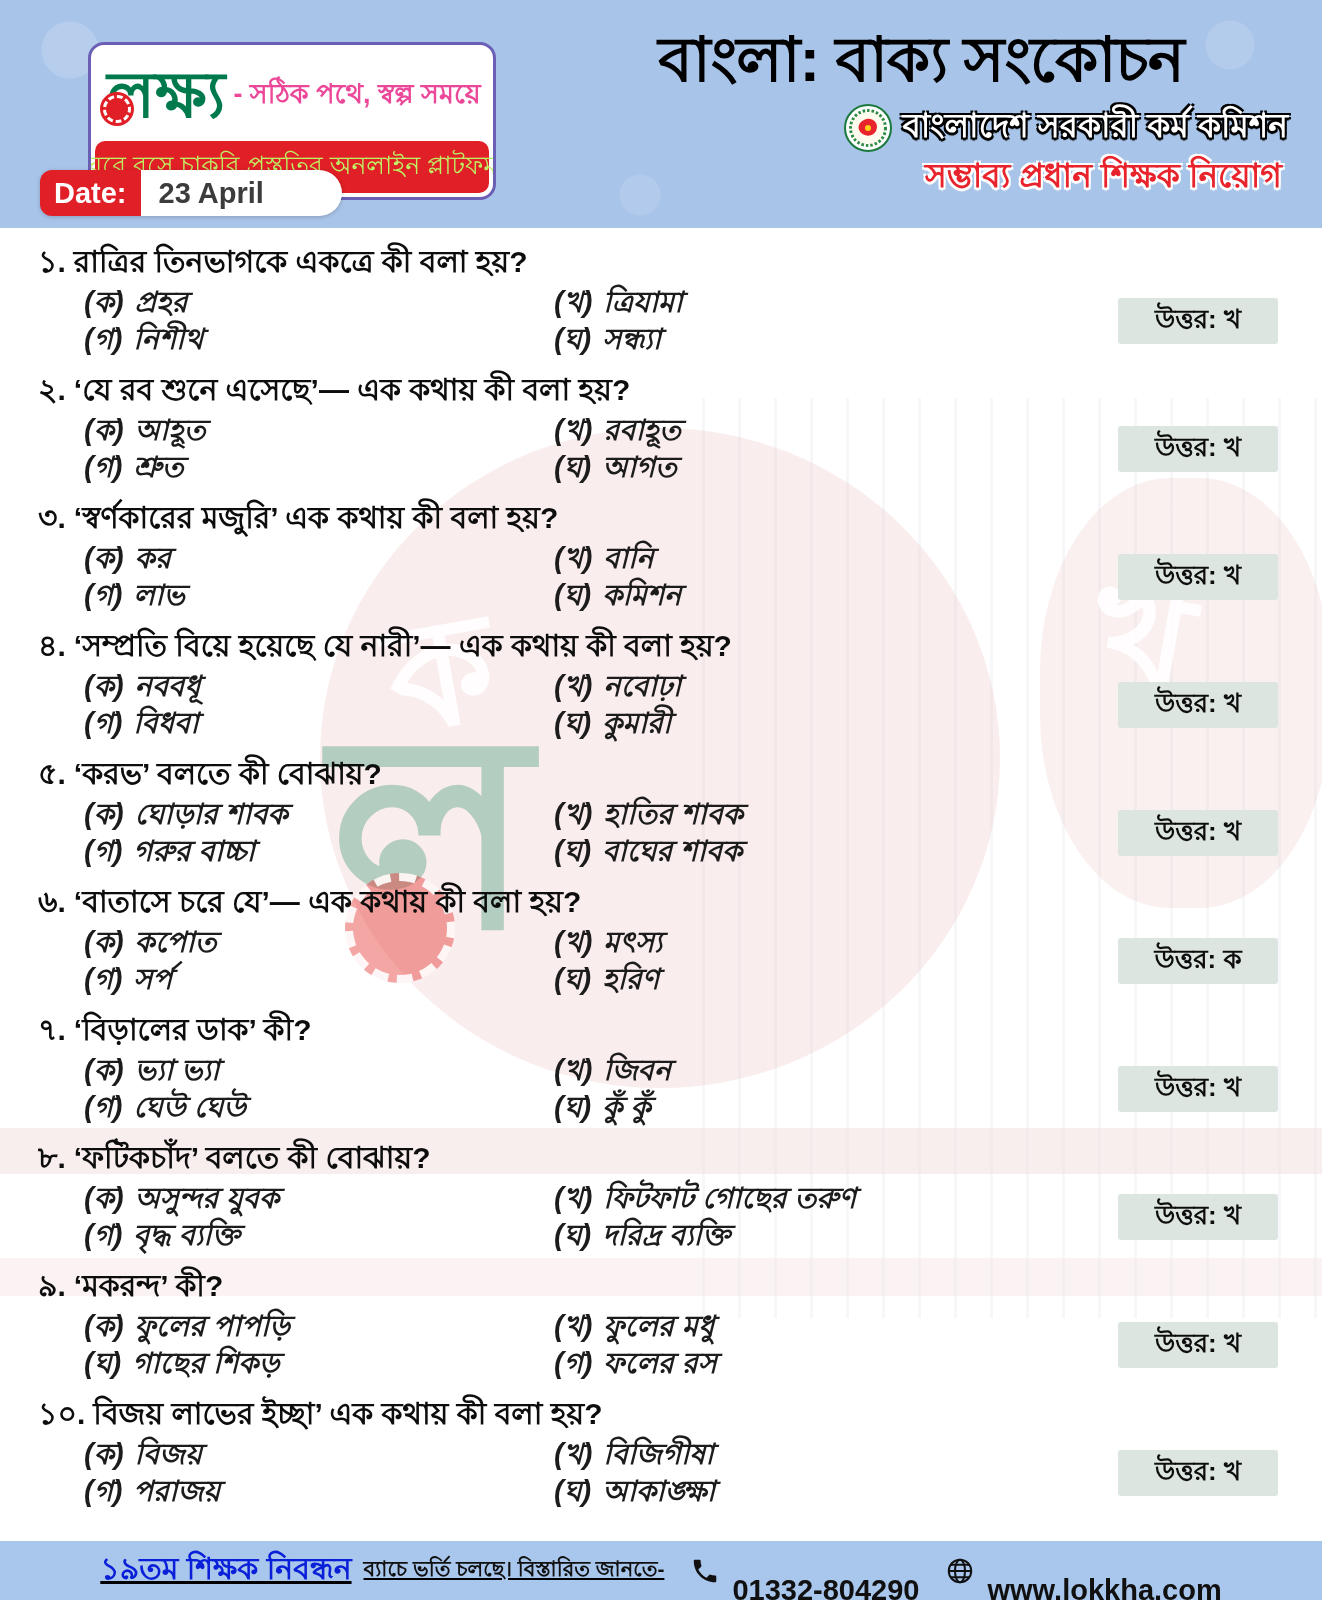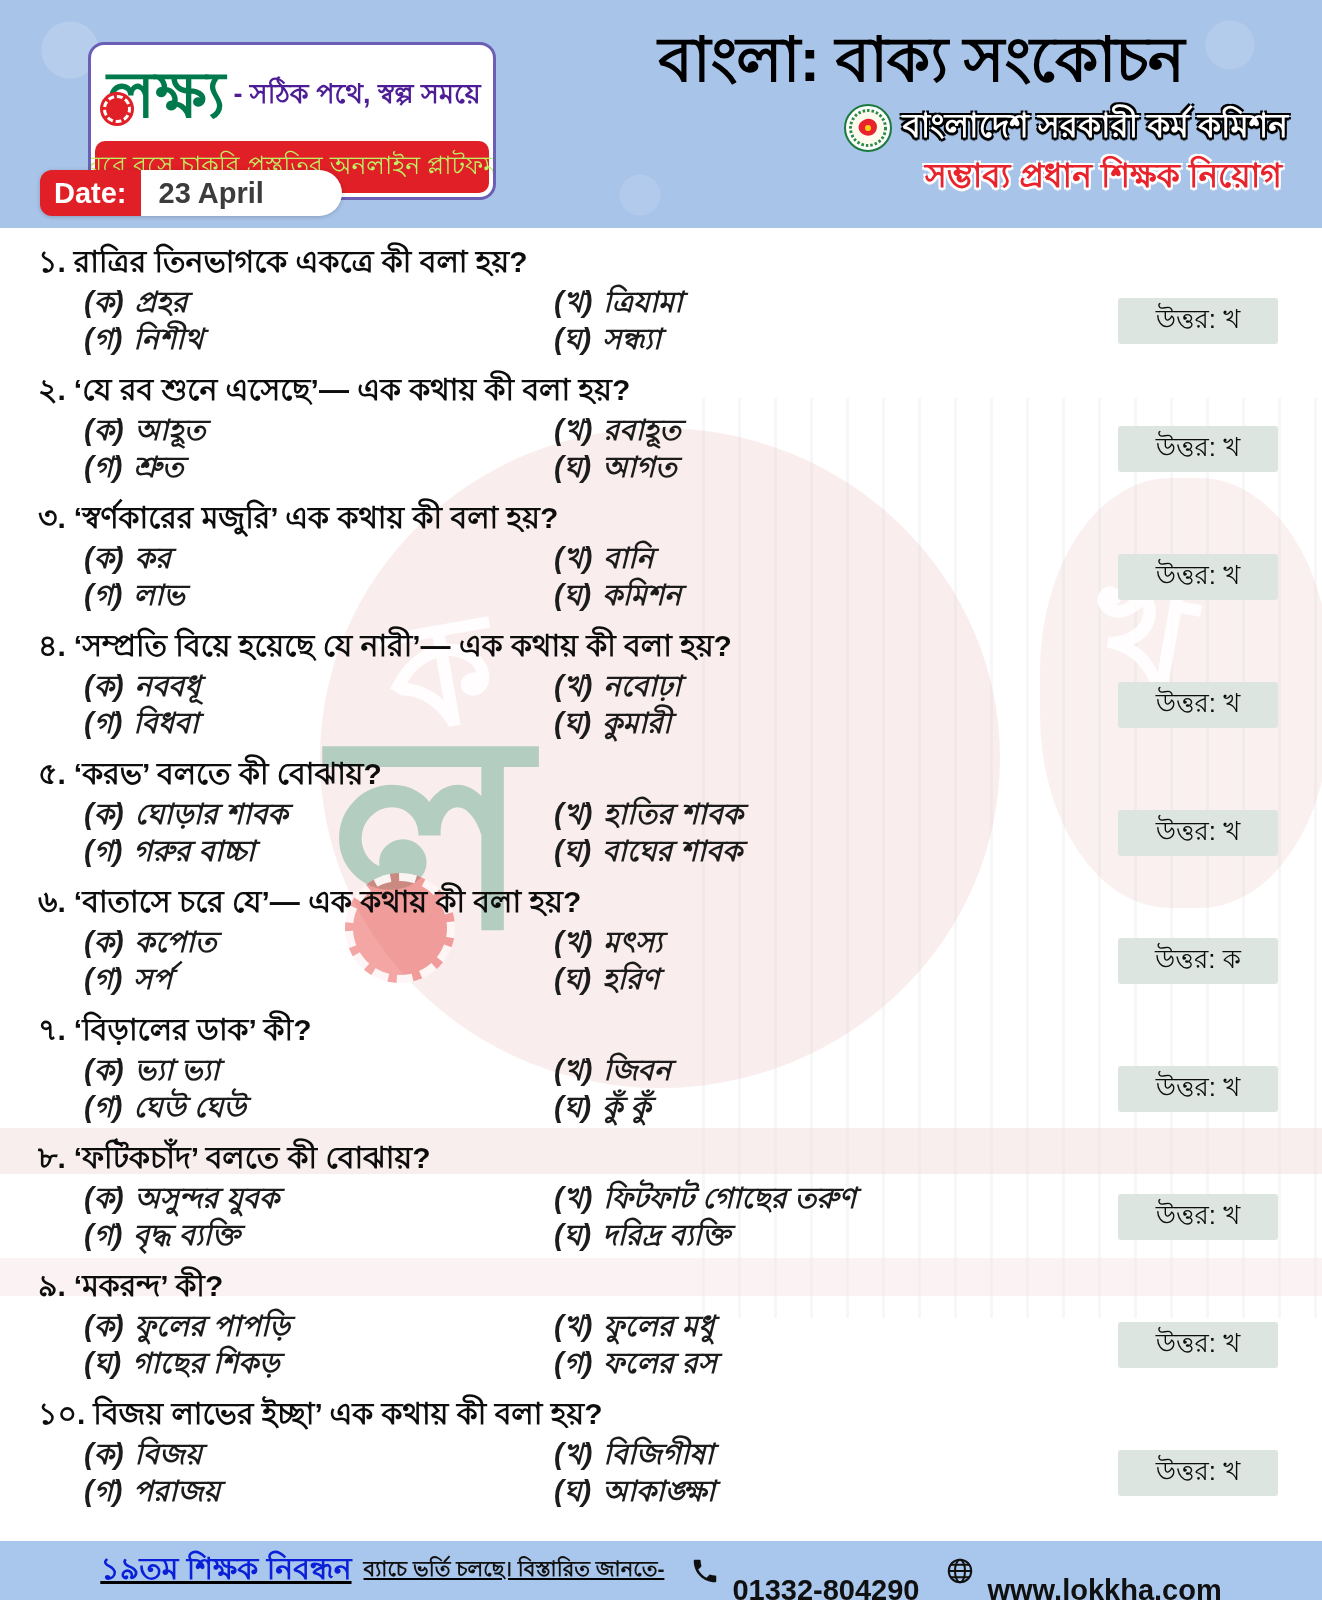--- a/index.html
+++ b/index.html
@@ -18,21 +18,21 @@
     position:absolute; left:88px; top:42px; width:408px; height:158px;
     background:#ffffff; border:3px solid #6b5fb5; border-radius:16px;
     display:flex; flex-direction:column; overflow:hidden; z-index:2;
   }
   .logo-top { flex:1; display:flex; align-items:center; justify-content:center; gap:8px; padding-top:4px; }
   .brand-mark { position:relative; color:#00794d; font-size:64px; font-weight:800; line-height:1; padding-left:4px; }
   .brand-dot {
     position:absolute; left:0; bottom:4px; width:28px; height:28px; border-radius:50%;
     background:#e01f26; border:3px dashed #ffffff; box-shadow:0 0 0 3px #e01f26;
   }
-  .tagline { color:#4c1d95; font-size:27px; font-weight:700; white-space:nowrap; }
+  .tagline { color:#ec4899; font-size:27px; font-weight:700; white-space:nowrap; }
   .logo-bottom {
     height:52px; margin:0 4px 4px 4px; background:#e01f26; border-radius:10px;
     display:flex; align-items:center; justify-content:center;
     color:#bef264; font-size:25px; font-weight:400; white-space:nowrap;
   }
   .date-pill { position:absolute; left:40px; top:170px; height:46px; display:flex; z-index:3; filter:drop-shadow(0 1px 2px rgba(0,0,0,0.2)); }
   .date-label {
     background:#e01f26; color:#ffffff; font-size:29px; font-weight:700;
     display:flex; align-items:center; padding:0 14px; border-radius:12px 0 0 12px;
   }
@@ -77,21 +77,21 @@
   .q-body { display:flex; align-items:center; margin-top:5px; }
   .opts {
     flex:1; display:grid; grid-template-columns:470px 1fr; row-gap:2px;
     margin-left:46px; font-size:29px; font-weight:600; color:#1c1c1c; line-height:1.2;font-style:italic;
   }
   .opt-label { margin-right:11px; }
   .answer-wrap { flex:0 0 auto; margin-right:44px; }
   .answer-box {
     width:160px; height:46px; background:#dce5df; border-radius:3px;
     display:flex; align-items:center; justify-content:center;
-    font-size:26px; font-weight:400; color:#0d0d0d;
+    font-size:26px; font-weight:700; color:#0d0d0d;
   }
 
   
   .footer {
     position:absolute; left:0; bottom:0; width:1322px; height:59px; background:#a9c6ec;
     display:flex; align-items:center; justify-content:center; gap:12px; z-index:2;text-decoration:underline;
   }
   .f-highlight { color:#0a1fd8; font-size:30px; font-weight:800; white-space:nowrap; }
   .f-text { color:#101010; font-size:21px; font-weight:700; white-space:nowrap; }
   .f-phone, .f-site { color:#101010; font-size:29px; font-weight:600; white-space:nowrap;margin-top:39px; }

